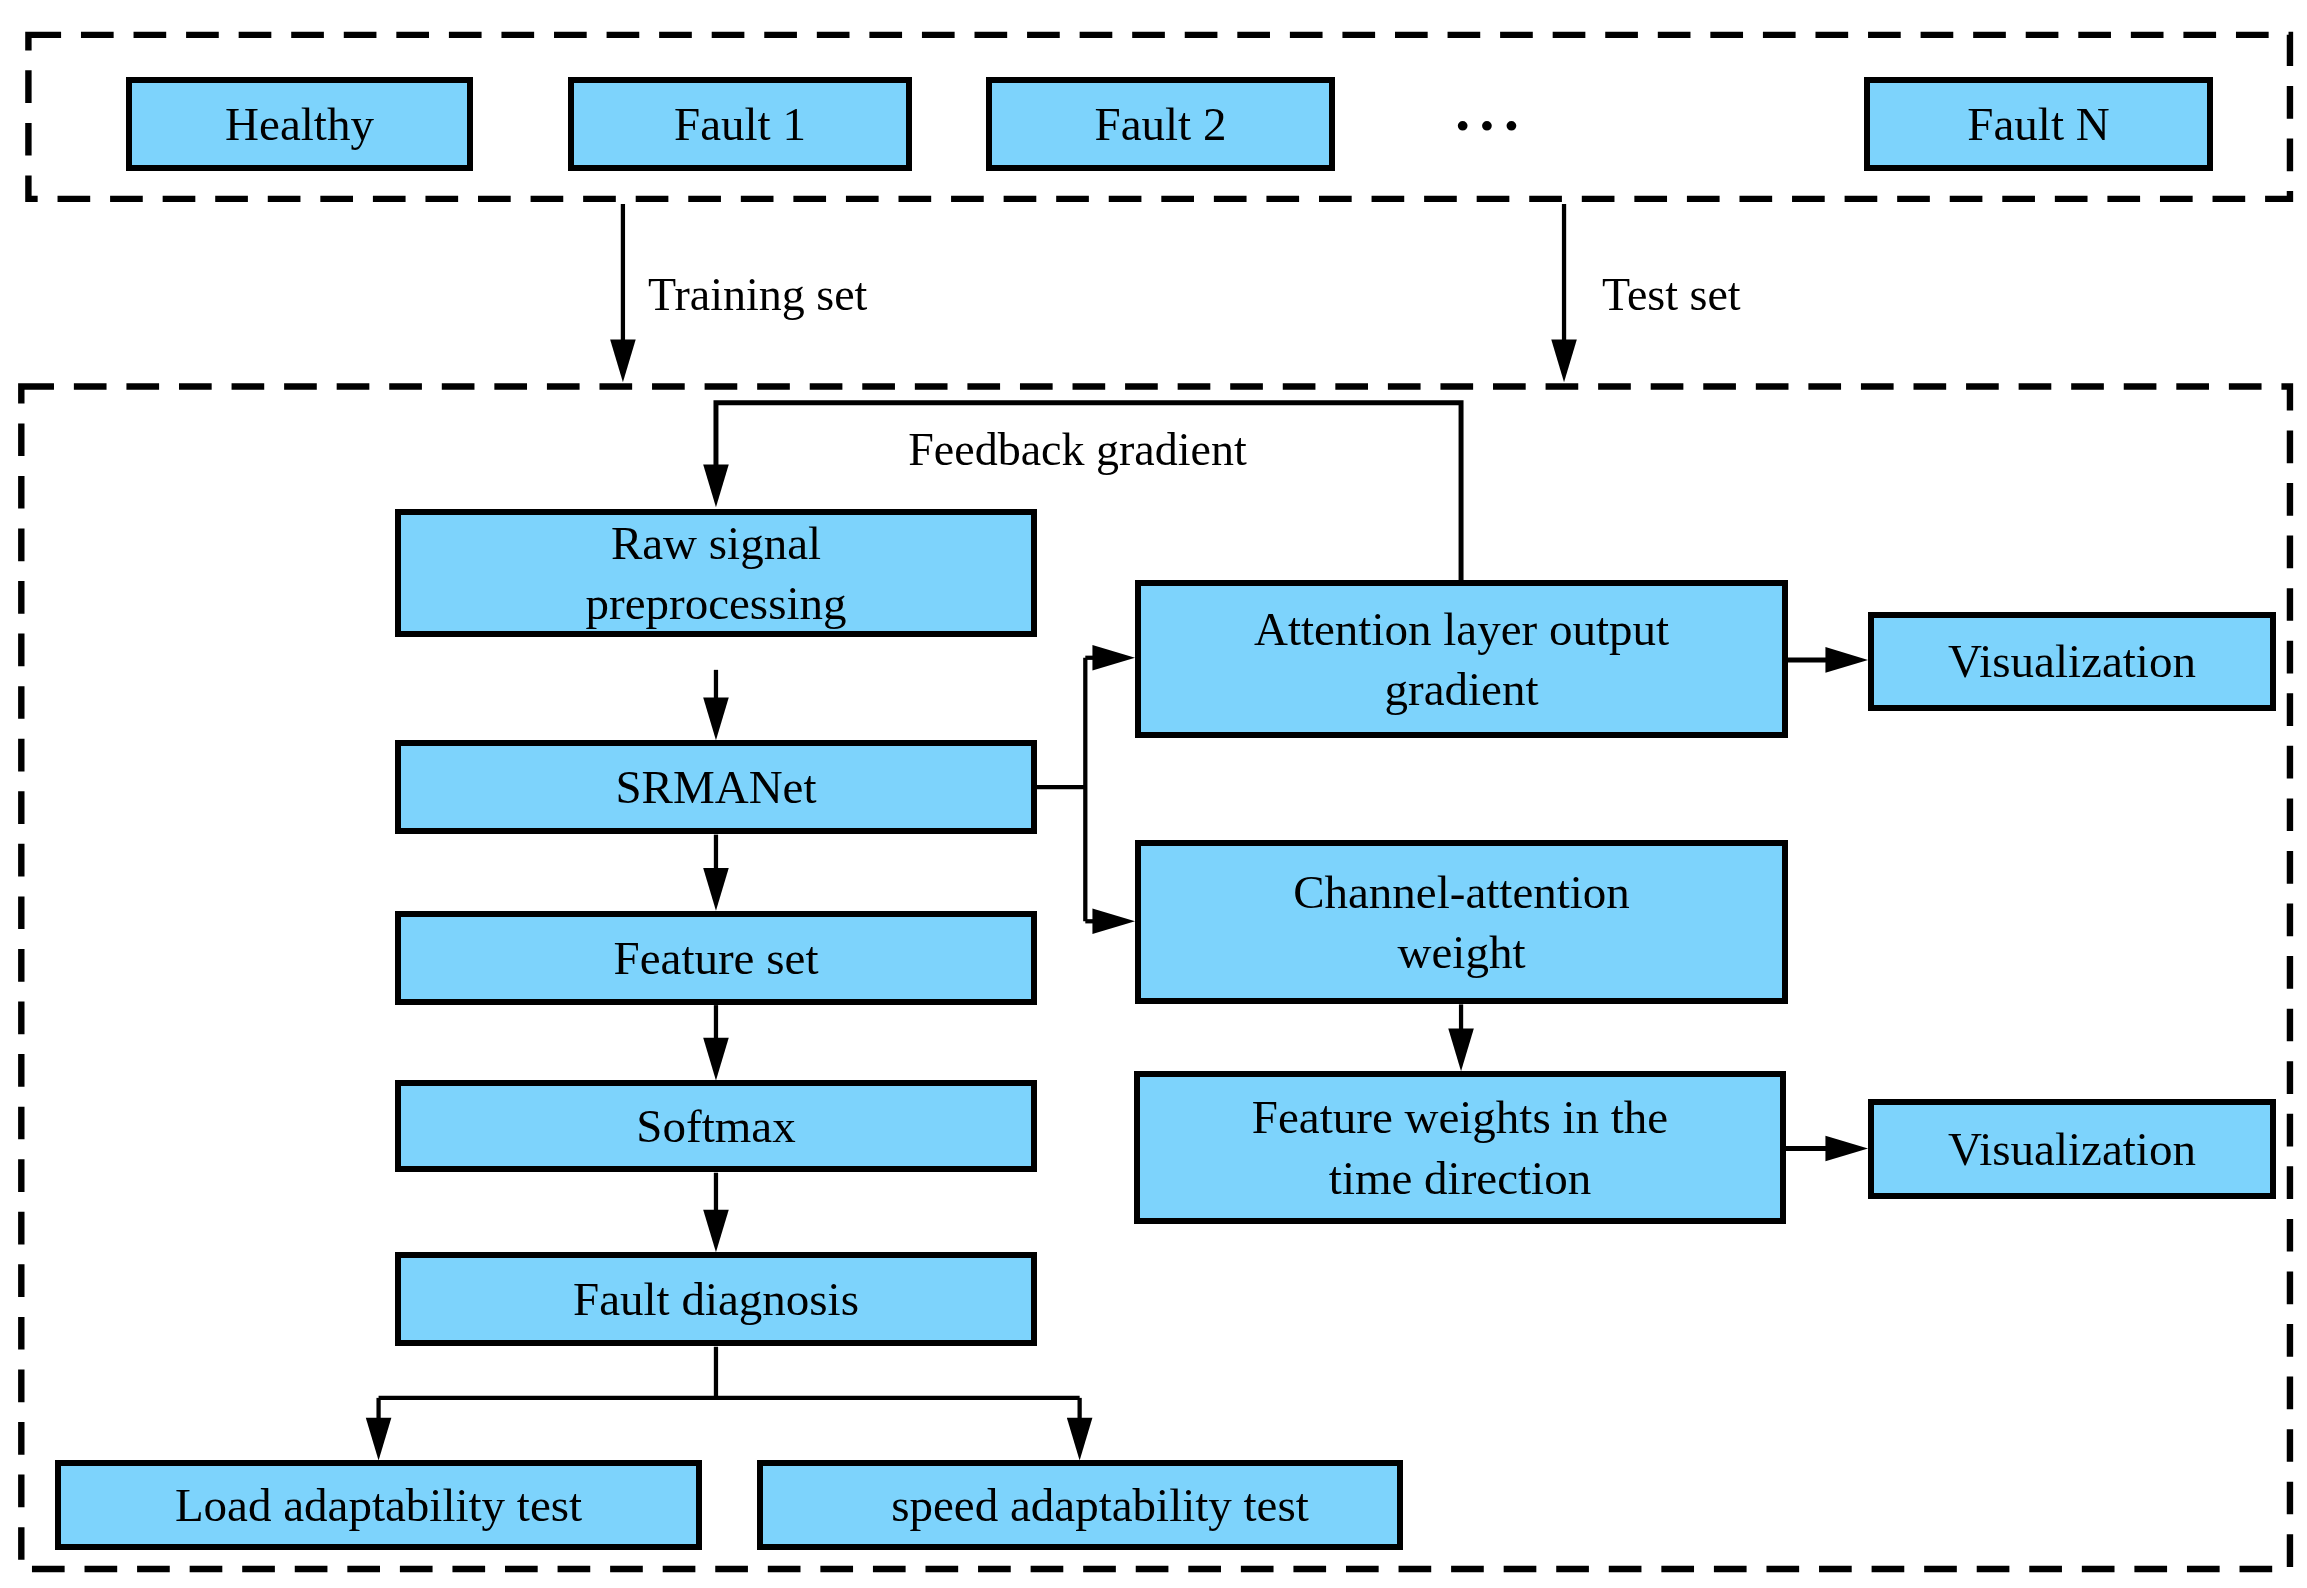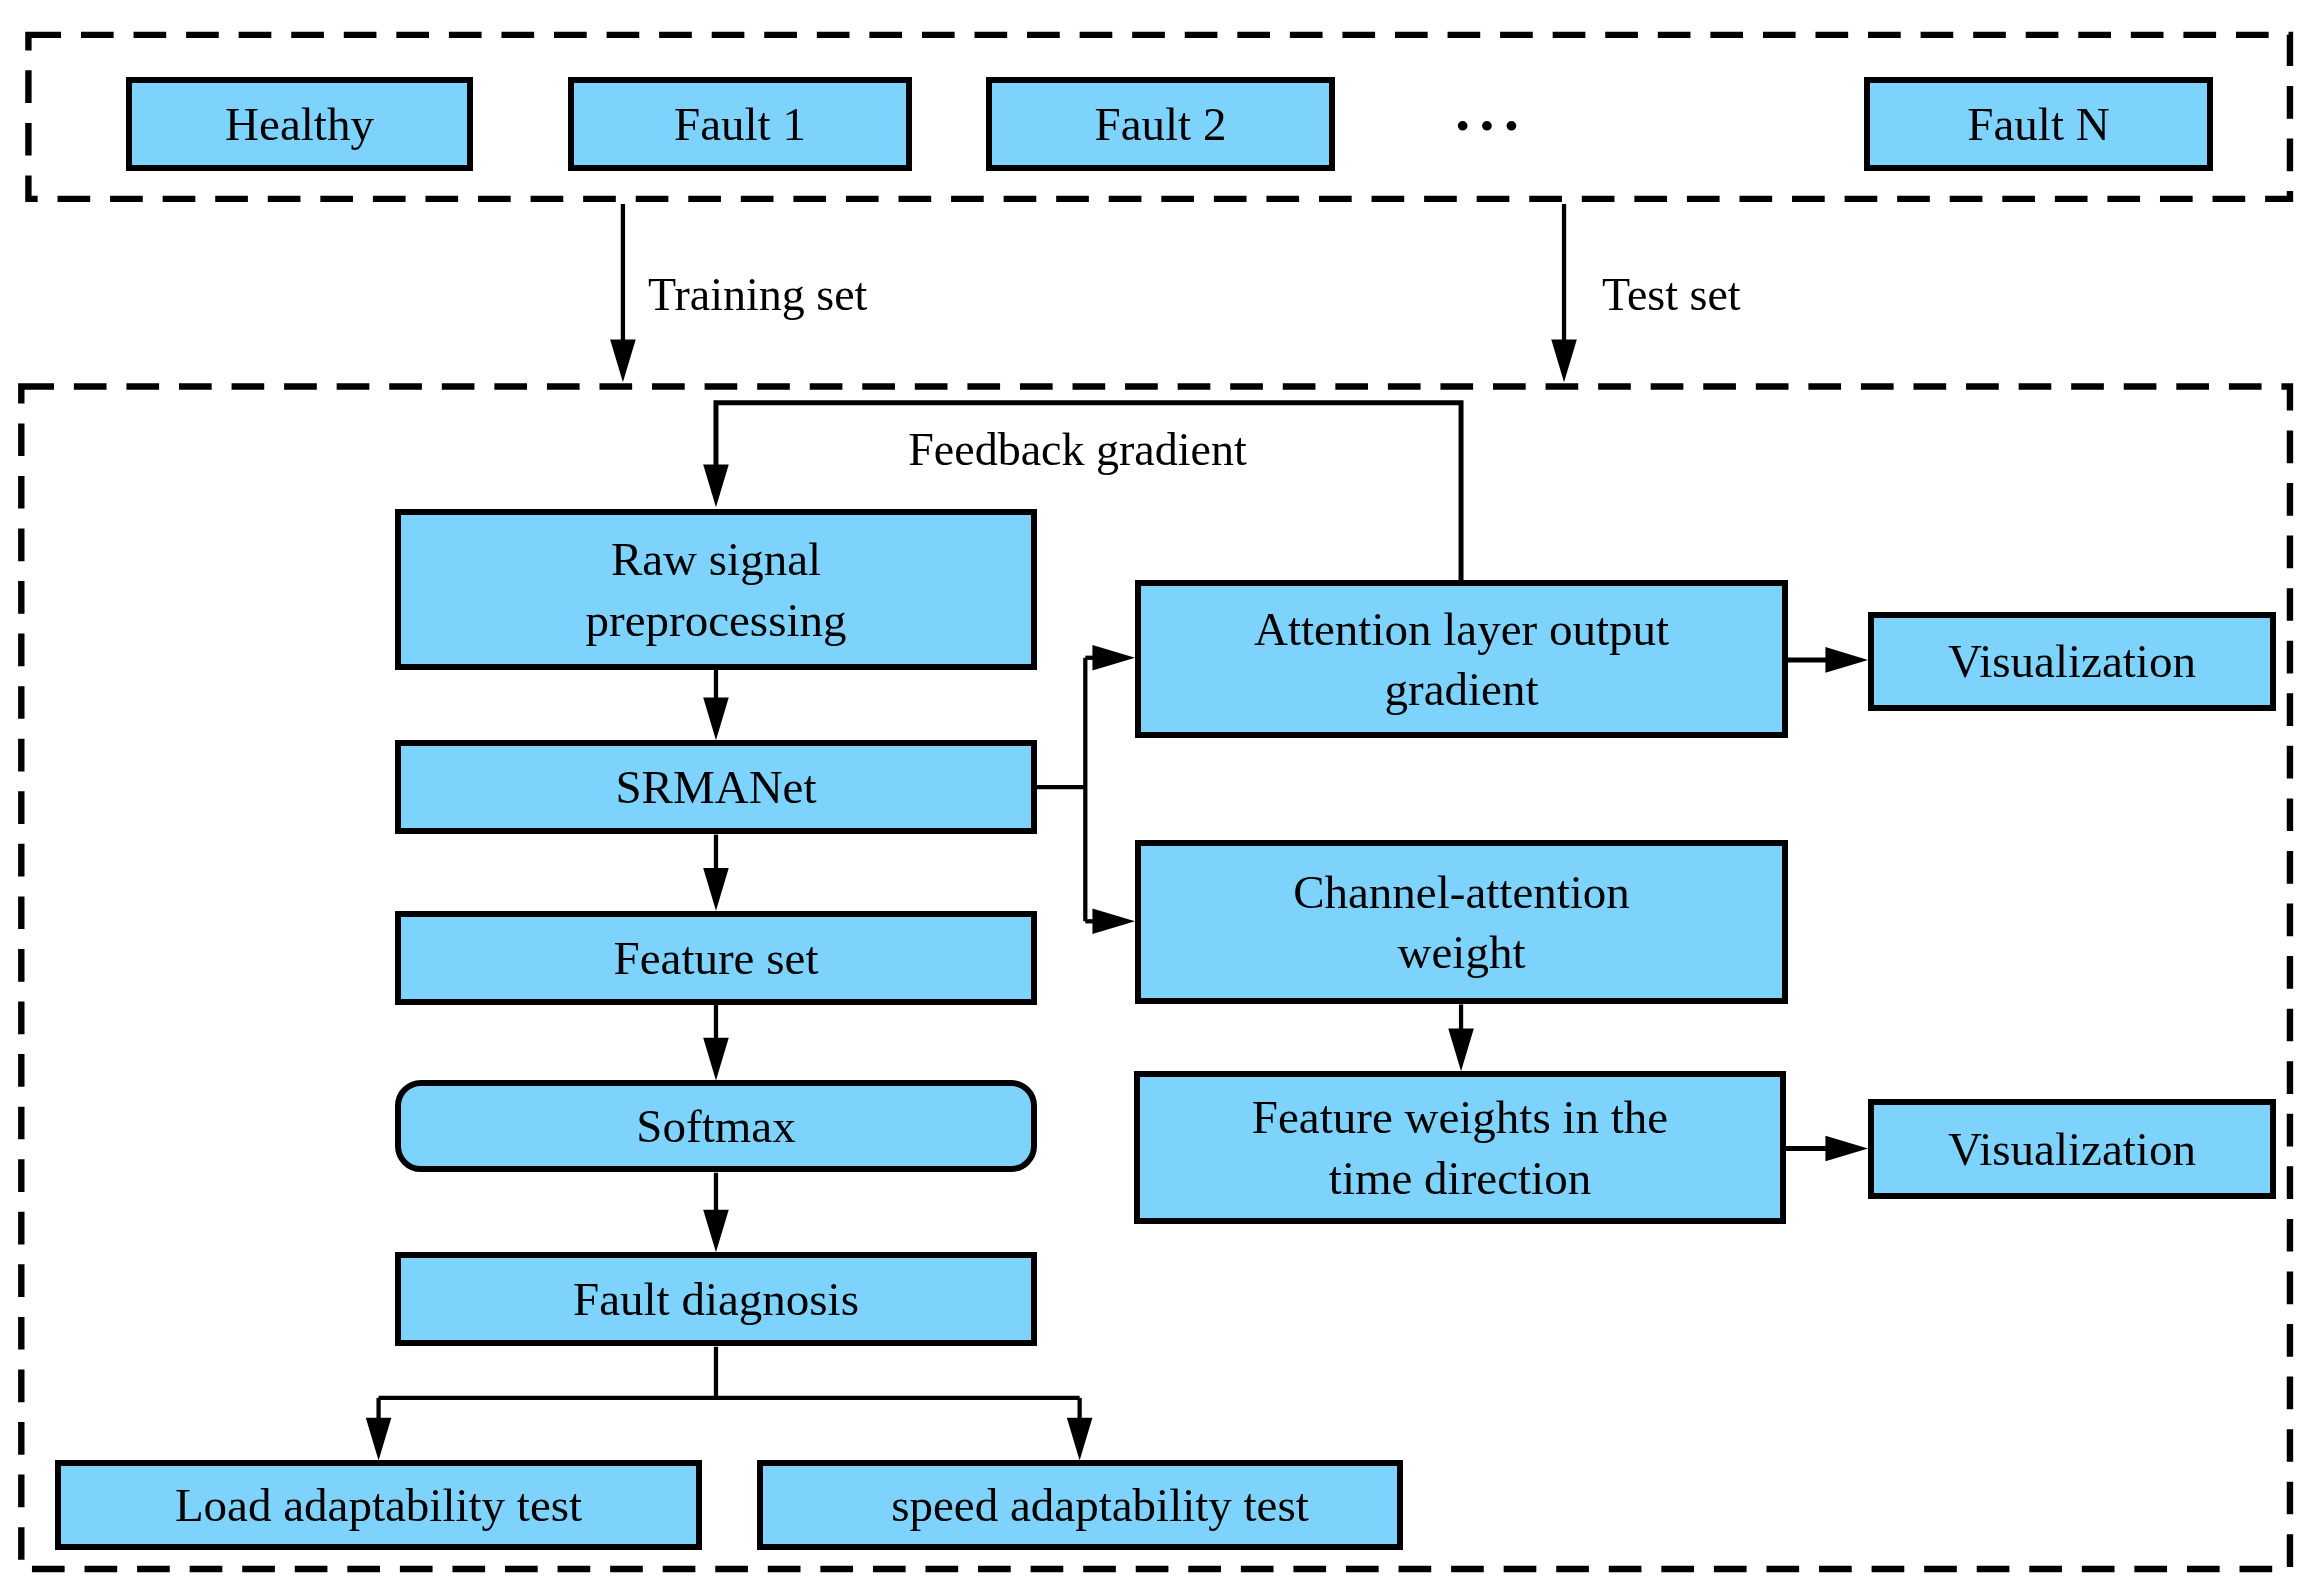--- a/index.html
+++ b/index.html
@@ -49,24 +49,24 @@
   .b-fault2{left:986px;top:77px;width:349px;height:94px;}
   .b-faultn{left:1864px;top:77px;width:349px;height:94px;}
   .dots{left:1421px;top:97px;width:142px;height:57px;}
 
   
   .l-training{left:648px;top:266px;height:57px;}
   .l-test{left:1602px;top:266px;height:57px;}
   .l-feedback{left:817px;top:418px;width:521px;height:63px;}
 
   
-  .b-raw{left:395px;top:509px;width:642px;height:161px;}
+  .b-raw{left:395px;top:509px;width:642px;height:128px;}
   .b-srmanet{left:395px;top:740px;width:642px;height:94px;}
   .b-featureset{left:395px;top:911px;width:642px;height:94px;}
-  .b-softmax{left:395px;top:1080px;width:642px;height:92px;border-radius:26px;}
+  .b-softmax{left:395px;top:1080px;width:642px;height:92px;}
   .b-faultdiag{left:395px;top:1252px;width:642px;height:94px;}
   .b-load{left:55px;top:1460px;width:647px;height:90px;}
   .b-speed{left:757px;top:1460px;width:646px;height:90px;padding-left:40px;}
 
   
   .b-attention{left:1135px;top:580px;width:653px;height:158px;}
   .b-vis1{left:1868px;top:612px;width:408px;height:99px;}
   .b-channel{left:1135px;top:840px;width:653px;height:164px;}
   .b-featweights{left:1134px;top:1071px;width:652px;height:153px;}
   .b-vis2{left:1868px;top:1099px;width:408px;height:100px;}

